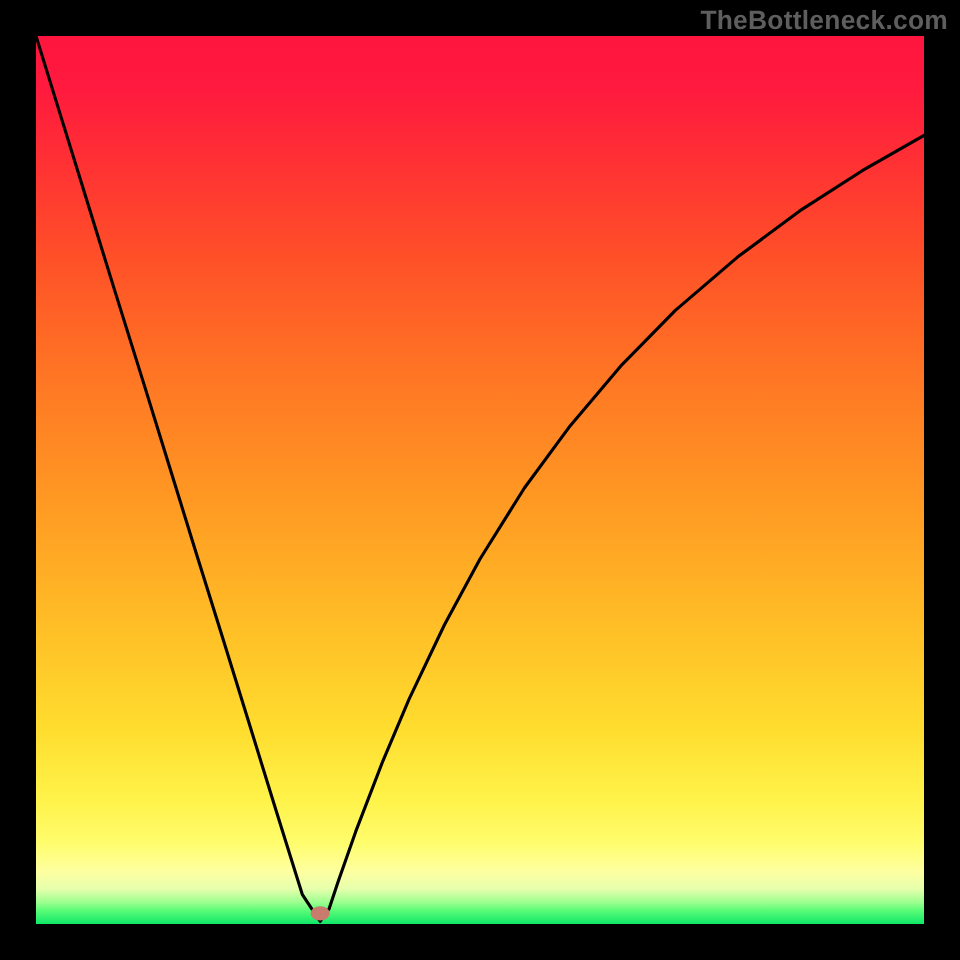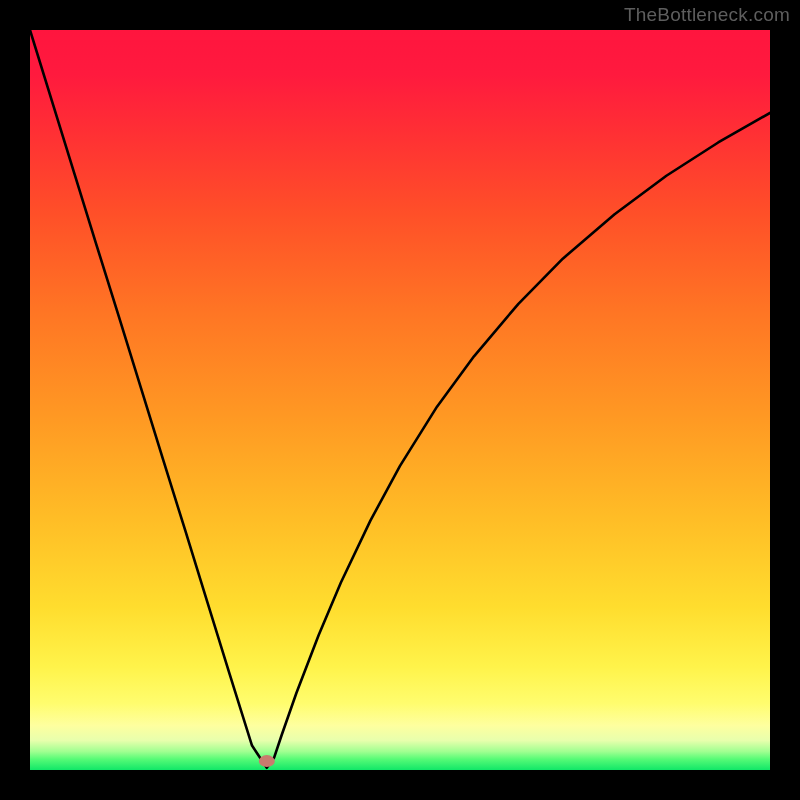--- a/index.html
+++ b/index.html
@@ -47,22 +47,22 @@
     left: 0;
     top: 0;
     width: 740px;
     height: 740px;
   }
   .watermark {
     position: absolute;
     top: 4px;
     right: 10px;
     color: #5e5e5e;
-    font-size: 19px;
-    font-weight: 400;
+    font-size: 22px;
+    font-weight: 700;
     letter-spacing: 0.2px;
   }
 </style>
 </head>
 <body>
 
 <div class="frame">
   <div class="plot-area">
     <svg class="plot-svg" viewBox="0 0 740 740" preserveAspectRatio="none">
       <path id="curve-path" fill="none" stroke="#000000" stroke-width="2.6" stroke-linecap="round" stroke-linejoin="round" d="M0.00 0.00 L22.20 71.78 L44.40 143.56 L66.60 215.34 L88.80 286.38 L111.00 358.16 L133.20 429.94 L155.40 500.98 L177.60 572.76 L199.80 644.54 L222.00 715.58 L229.40 726.68 L236.80 737.78 L244.20 727.42 L251.60 705.22 L266.40 663.04 L288.60 605.32 L310.80 552.78 L340.40 490.62 L370.00 435.86 L407.00 376.66 L444.00 326.34 L488.40 273.80 L532.80 228.66 L584.60 184.26 L636.40 145.78 L688.20 112.48 L740.00 82.88"></path>

